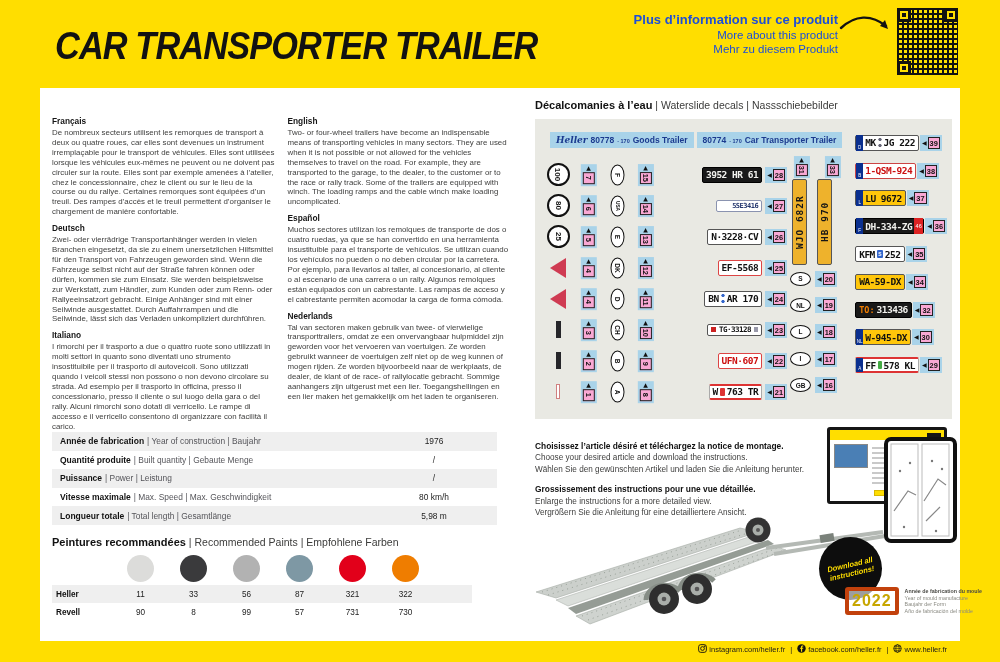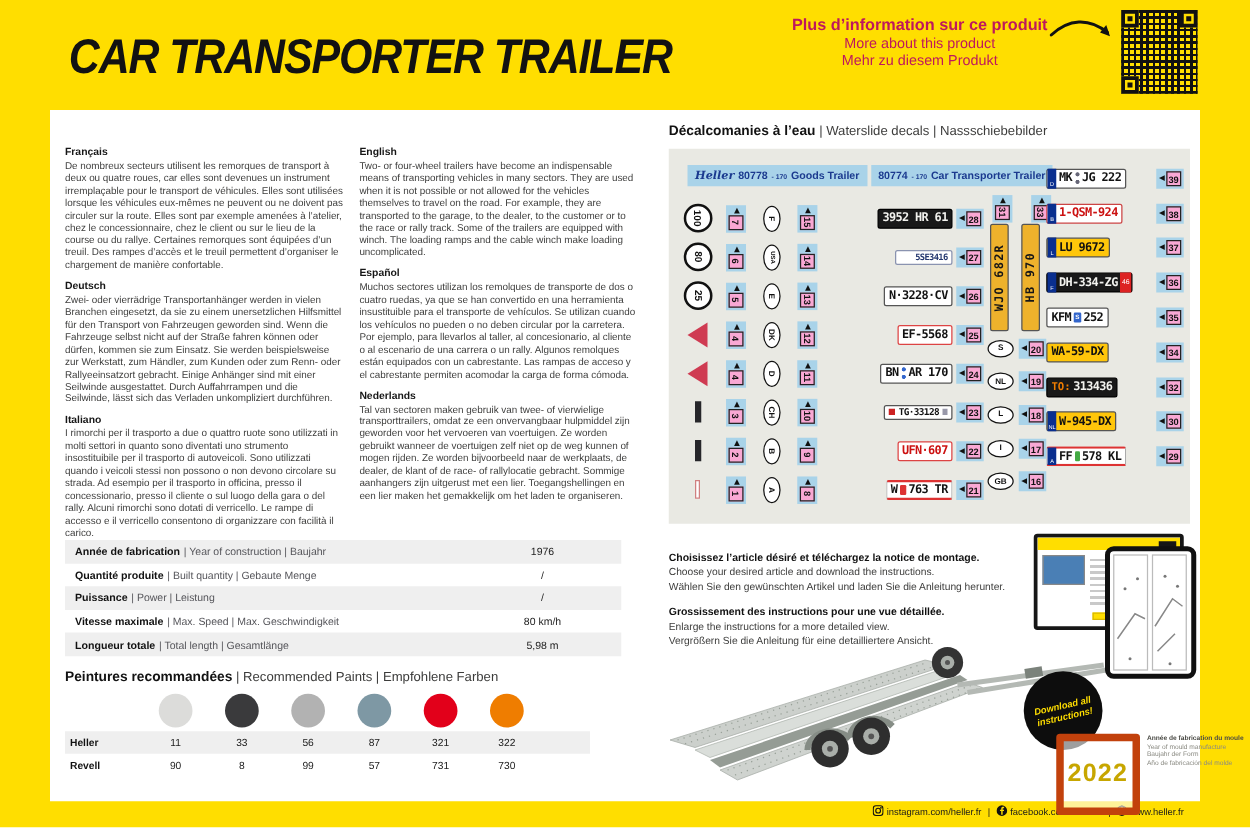--- a/index.html
+++ b/index.html
@@ -3,21 +3,21 @@
 <meta charset="utf-8">
 <style>
   * { margin:0; padding:0; box-sizing:border-box; }
   body { font-family:"Liberation Sans", sans-serif; }
   .page { position:relative; width:1000px; height:662px; background:#FFDE00; overflow:hidden; }
   .content { position:absolute; left:40px; top:88px; width:920px; height:553px; background:#ffffff; }
 
   
   .title { position:absolute; left:55px; top:24px; font-size:39px; font-weight:bold; font-style:italic;
            letter-spacing:-1px; color:#121212; transform:scaleX(0.88); transform-origin:left center; white-space:nowrap; }
-  .more-info { position:absolute; right:162px; top:12px; text-align:center; color:#be185d; }
+  .more-info { position:absolute; right:162px; top:12px; text-align:right; color:#1d4ed8; }
   .more-info .mi-b { font-weight:bold; font-size:13px; margin-bottom:2px; }
   .more-info .mi-r { font-size:11.5px; margin-top:2px; }
   .arrow-svg { position:absolute; left:839px; top:13px; }
   .qr { position:absolute; left:897px; top:8px; width:61px; height:67px;
         background: repeating-linear-gradient(0deg,#111 0 2px,transparent 2px 5px),
                     repeating-linear-gradient(90deg,#111 0 2px,transparent 2px 5px); }
   .fsq { position:absolute; width:14px; height:14px; background:#FFDE00; border:3px solid #111; }
   .fsq::after { content:""; position:absolute; left:2px; top:2px; width:4px; height:4px; background:#111; }
   .fsq.tl { left:0; top:0; } .fsq.tr { right:0; top:0; } .fsq.bl { left:0; bottom:0; }
 
@@ -66,21 +66,21 @@
   .mrow  { display:flex; align-items:center; justify-content:flex-end; gap:3px; height:31px; width:126px; }
   .vzone { position:absolute; left:255px; top:40px; width:64px; }
   .vchips { display:flex; gap:9px; margin-left:1px; }
   .vplates { display:flex; gap:10px; margin-top:4px; margin-left:2px; }
   .vplate { writing-mode:vertical-rl; transform:rotate(180deg); height:86px; width:15px;
             background:#eeb22c; border:1px solid #555; border-radius:2px;
             font-family:"DejaVu Sans Mono", monospace; font-weight:bold; font-size:9.5px; letter-spacing:1px;
             display:flex; align-items:center; justify-content:center; color:#161616; }
   .ovrow { display:flex; align-items:center; gap:4px; height:25.6px; margin-top:1px; }
   .rzone { position:absolute; right:5px; top:10px; }
-  .rrow { display:flex; align-items:center; justify-content:space-between; gap:19px; height:27.8px; }
+  .rrow { display:flex; align-items:center; justify-content:flex-start; gap:1px; height:27.8px; }
 
   .chip { display:inline-flex; align-items:center; gap:1px; background:#a9d3e9; padding:2px; }
   .chip.rot { transform:rotate(90deg); }
   .arr { font-size:6px; line-height:1; color:#111; }
   .nbox { background:#f9a8d4; border:1px solid #222; font-size:7.4px; font-weight:bold; color:#111;
           min-width:12px; height:12px; line-height:11px; text-align:center; padding:0 1px; }
 
   .oval { width:21px; height:14px; border:1.3px solid #111; border-radius:50%; background:#fff;
           font-size:6.5px; font-weight:bold; color:#111; display:inline-flex; align-items:center; justify-content:center; }
   .oval.rot { transform:rotate(90deg); }
@@ -144,22 +144,22 @@
   .tablet { position:absolute; left:884px; top:437px; width:73px; height:106px; background:#fff;
             border:4px solid #101010; border-radius:7px; z-index:4; overflow:hidden; }
   .badge { position:absolute; left:819px; top:537px; width:63px; height:63px; background:#0d0d0d; border-radius:50%;
            display:flex; align-items:center; justify-content:center; z-index:5; }
   .badge span { color:#FFDE00; font-style:italic; font-weight:bold; font-size:7.5px; line-height:1.2;
                 text-align:center; transform:rotate(-13deg); width:50px; }
 
   .trailer { position:absolute; left:528px; top:500px; z-index:2; }
 
   .mould { position:absolute; left:845px; top:587px; display:flex; gap:6px; z-index:6; align-items:flex-start; }
-  .mould-year { border:6px solid #c2410c; color:#c7a600; font-weight:bold; font-size:20px; letter-spacing:1px;
-                padding:15px 3px; border-radius:3px; background:rgba(255,255,255,0.6); }
+  .mould-year { border:4px solid #c2410c; color:#c7a600; font-weight:bold; font-size:16px; letter-spacing:1px;
+                padding:1px 3px; border-radius:3px; background:rgba(255,255,255,0.6); }
   .mould-lines { width:118px; font-size:5.3px; line-height:6.6px; color:#8a8a82; padding-top:1px; }
   .mould-lines .first { color:#4a4a45; font-weight:bold; }
 
   
   .footer-links { position:absolute; right:53px; top:644px; display:flex; align-items:center; gap:5px;
                   font-size:7.5px; color:#1a1a1a; }
   .flink { display:inline-flex; align-items:center; gap:2px; }
   .fsep { color:#1a1a1a; }
 </style>
 </head>

